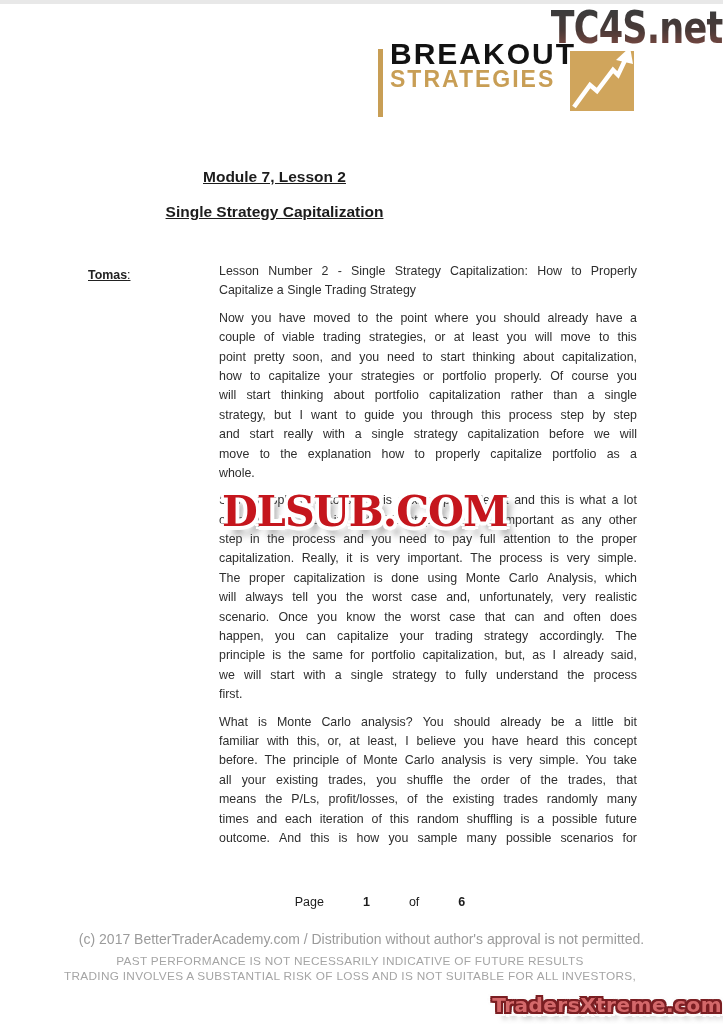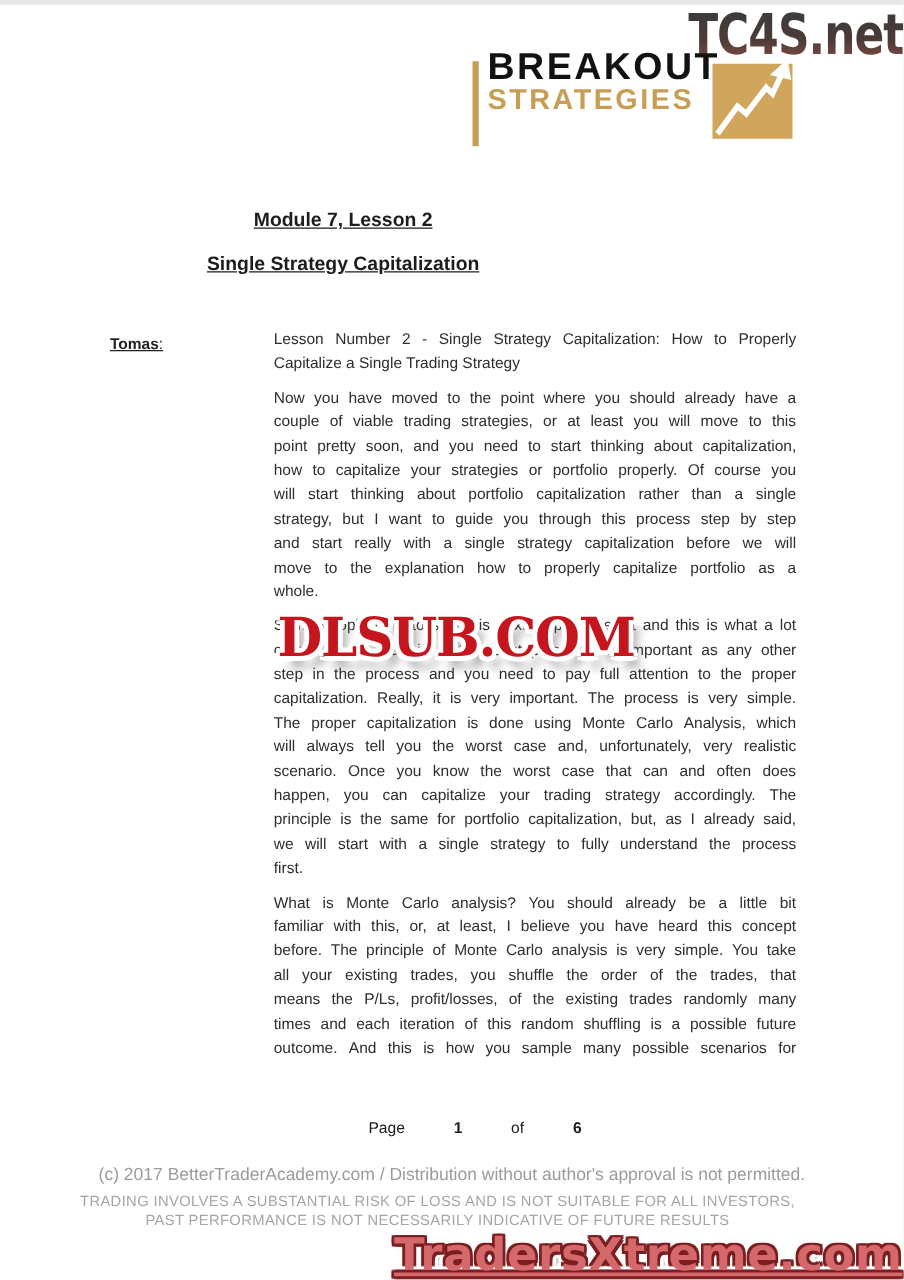--- a/index.html
+++ b/index.html
@@ -56,29 +56,28 @@
   
   .pagefoot{position:absolute;left:88px;top:891px;width:549px;text-align:center;font-size:12.5px;color:#1c1c1c;}
   .pagefoot .b{font-weight:bold;}
   .pagefoot span{margin:0 2px;padding-left:35px;}
   .copyright{position:absolute;left:0;top:927px;width:723px;text-align:center;font-size:14px;color:#9B9B9B;}
   .disclaimer{position:absolute;left:0;top:950px;width:700px;text-align:center;font-size:11.8px;line-height:14.6px;color:#A5A5A5;letter-spacing:0.3px;}
 
   
   .txtreme{
     position:absolute;right:1px;top:981px;
-    font-family:"DejaVu Sans",sans-serif;font-weight:bold;font-size:36px;line-height:40px;
+    font-family:"DejaVu Sans",sans-serif;font-weight:bold;font-size:20px;line-height:40px;
     color:#D4686A;letter-spacing:0.5px;
     text-shadow:
       -2px -2px 0 #7a1e22, 2px -2px 0 #7a1e22, -2px 2px 0 #7a1e22, 2px 2px 0 #7a1e22,
       -2px 0 0 #7a1e22, 2px 0 0 #7a1e22, 0 -2px 0 #7a1e22, 0 2px 0 #7a1e22,
       -4px -4px 0 #fdfdfd, 4px -4px 0 #fdfdfd, -4px 4px 0 #fdfdfd, 4px 4px 0 #fdfdfd,
       -5px 0 0 #fdfdfd, 5px 0 0 #fdfdfd, 0 -5px 0 #fdfdfd, 0 5px 0 #fdfdfd,
       6px 7px 5px rgba(130,130,130,0.5);
-    text-decoration: underline;
   }
 </style>
 </head>
 <body>
 
 <div class="page">
 
   <div class="tc4s">TC4S.net</div>
 
   <div class="logo">
@@ -475,19 +474,19 @@
     </div>
   </div>
 
   <div class="dlsub">DLSUB.COM</div>
 
   <div class="pagefoot">
     <span>Page</span><span class="b">1</span><span>of</span><span class="b">6</span>
   </div>
   <div class="copyright">(c) 2017 BetterTraderAcademy.com / Distribution without author's approval is not permitted.</div>
   <div class="disclaimer">
+    <div>PAST PERFORMANCE IS NOT NECESSARILY INDICATIVE OF FUTURE RESULTS</div>
     <div>TRADING INVOLVES A SUBSTANTIAL RISK OF LOSS AND IS NOT SUITABLE FOR ALL INVESTORS,</div>
-    <div>PAST PERFORMANCE IS NOT NECESSARILY INDICATIVE OF FUTURE RESULTS</div>
   </div>
 
   <div class="txtreme">TradersXtreme.com</div>
 
 </div>
 
 </body></html>

